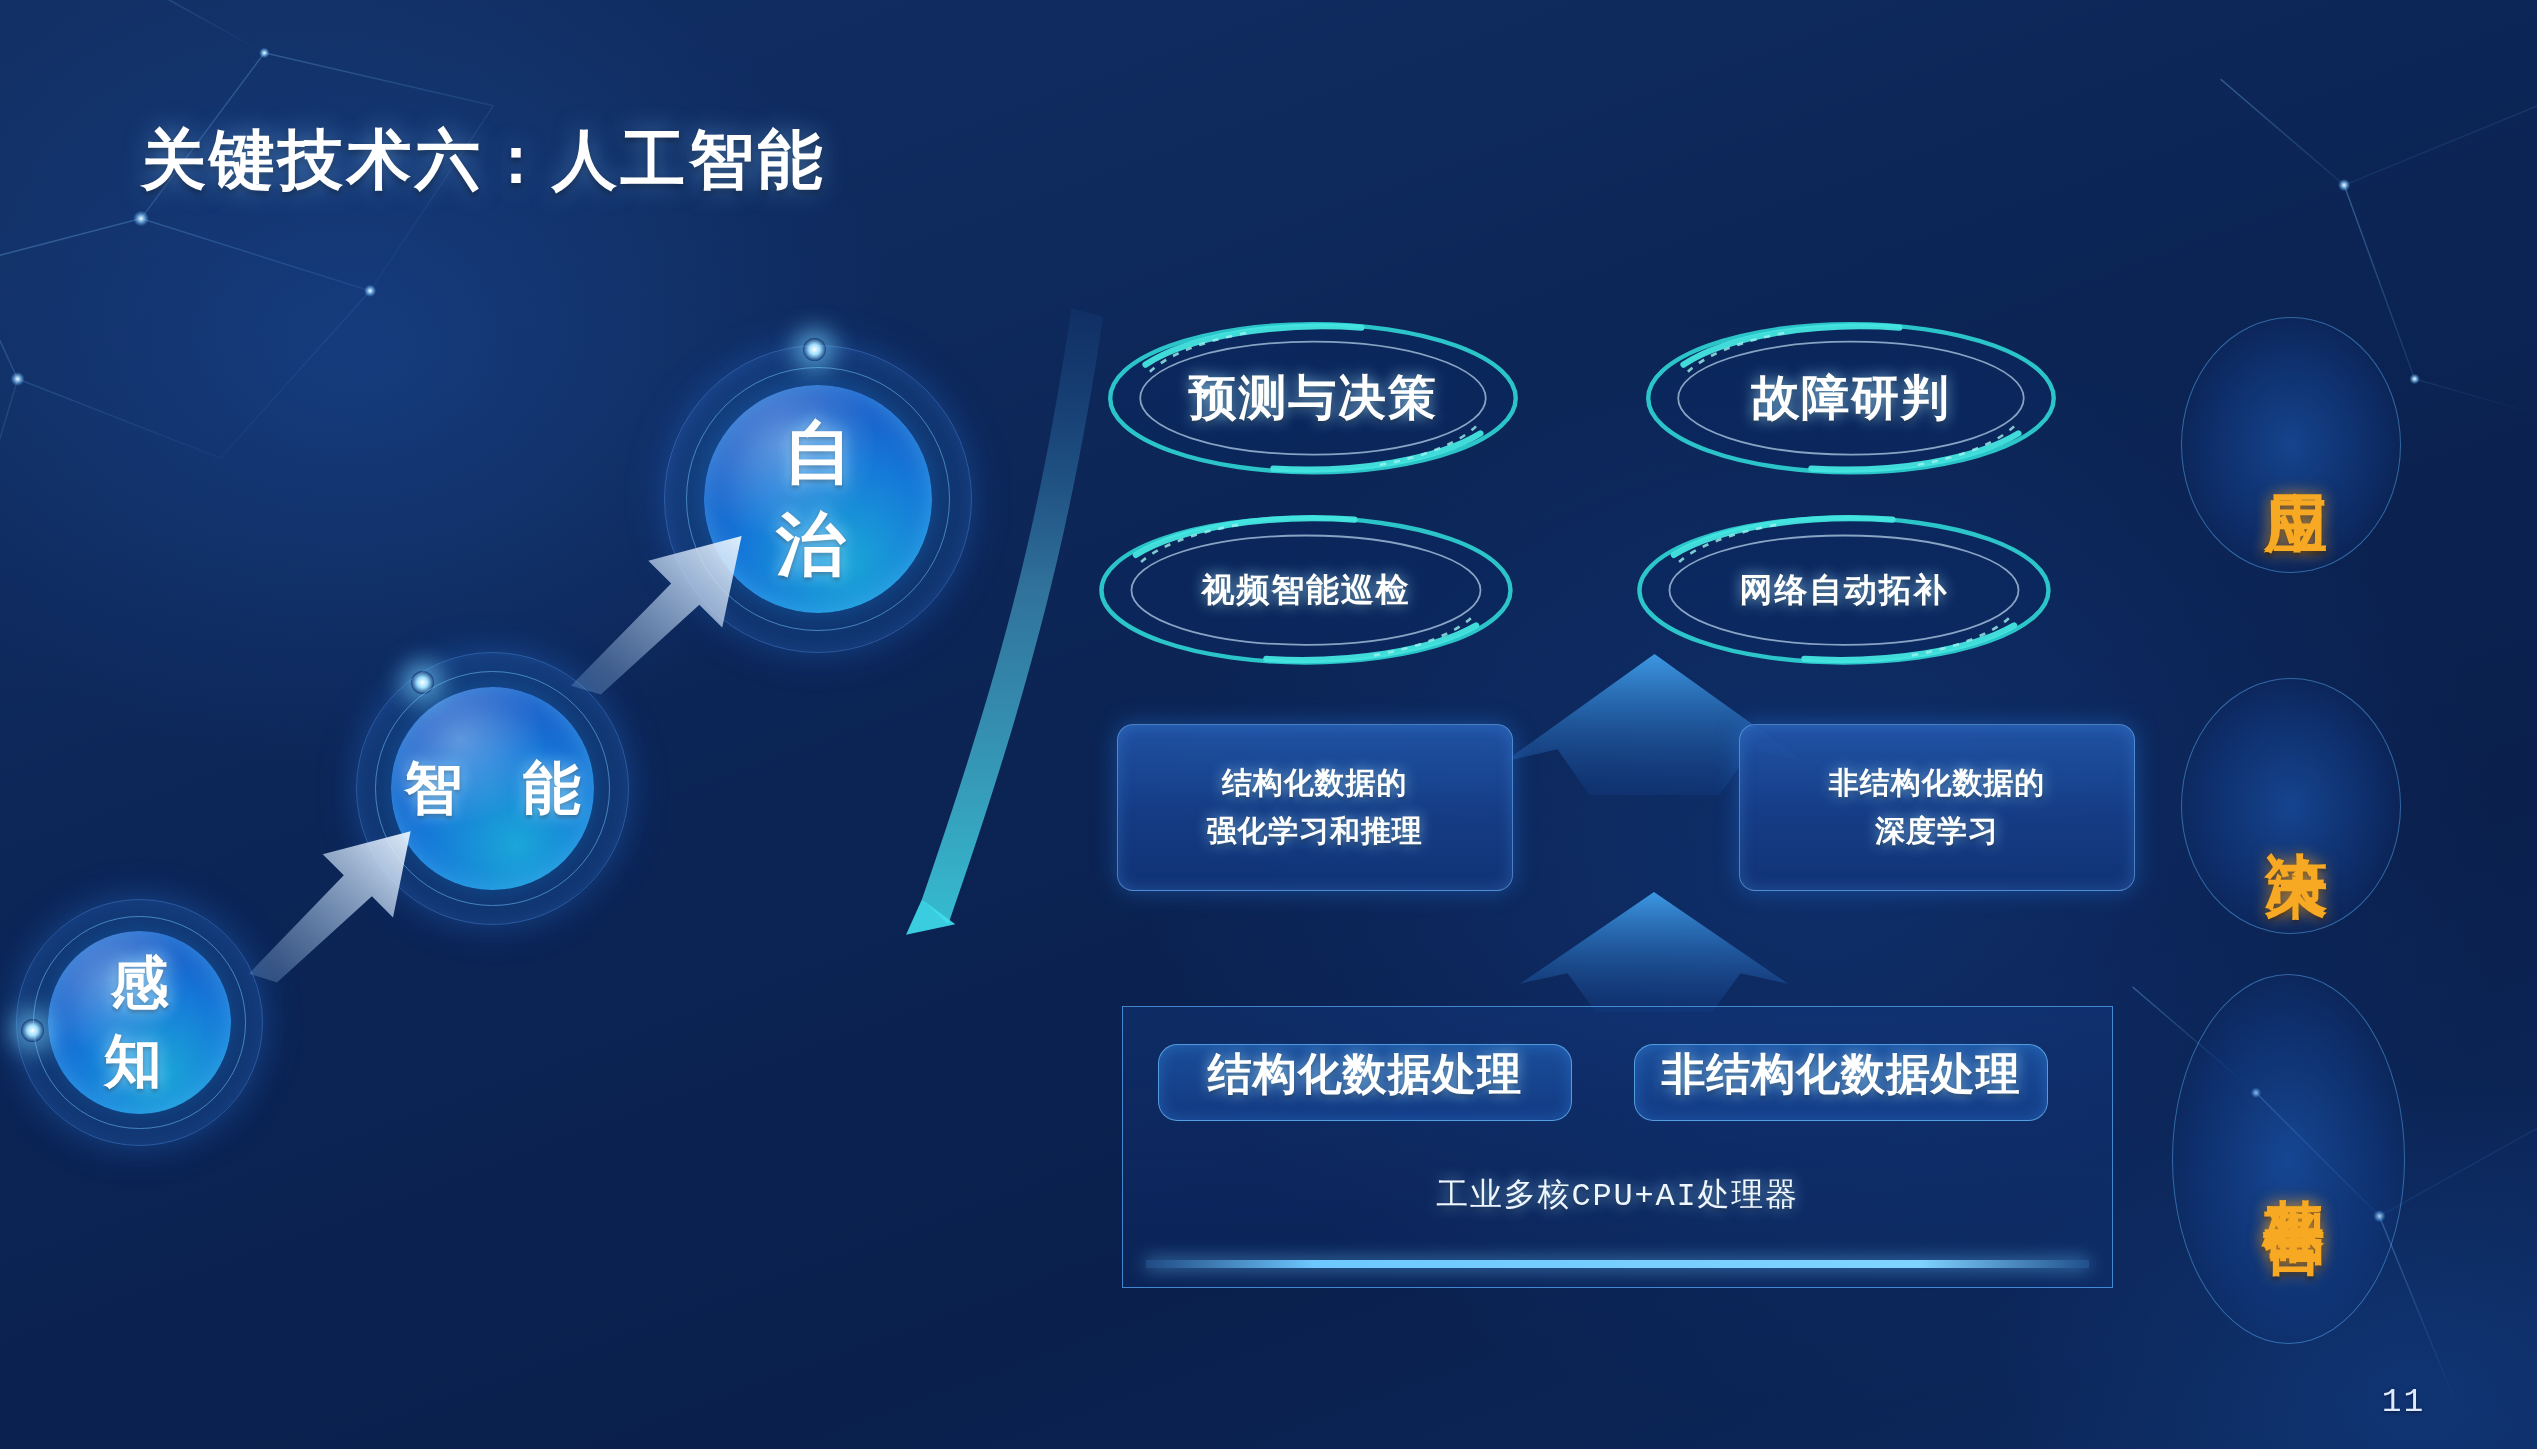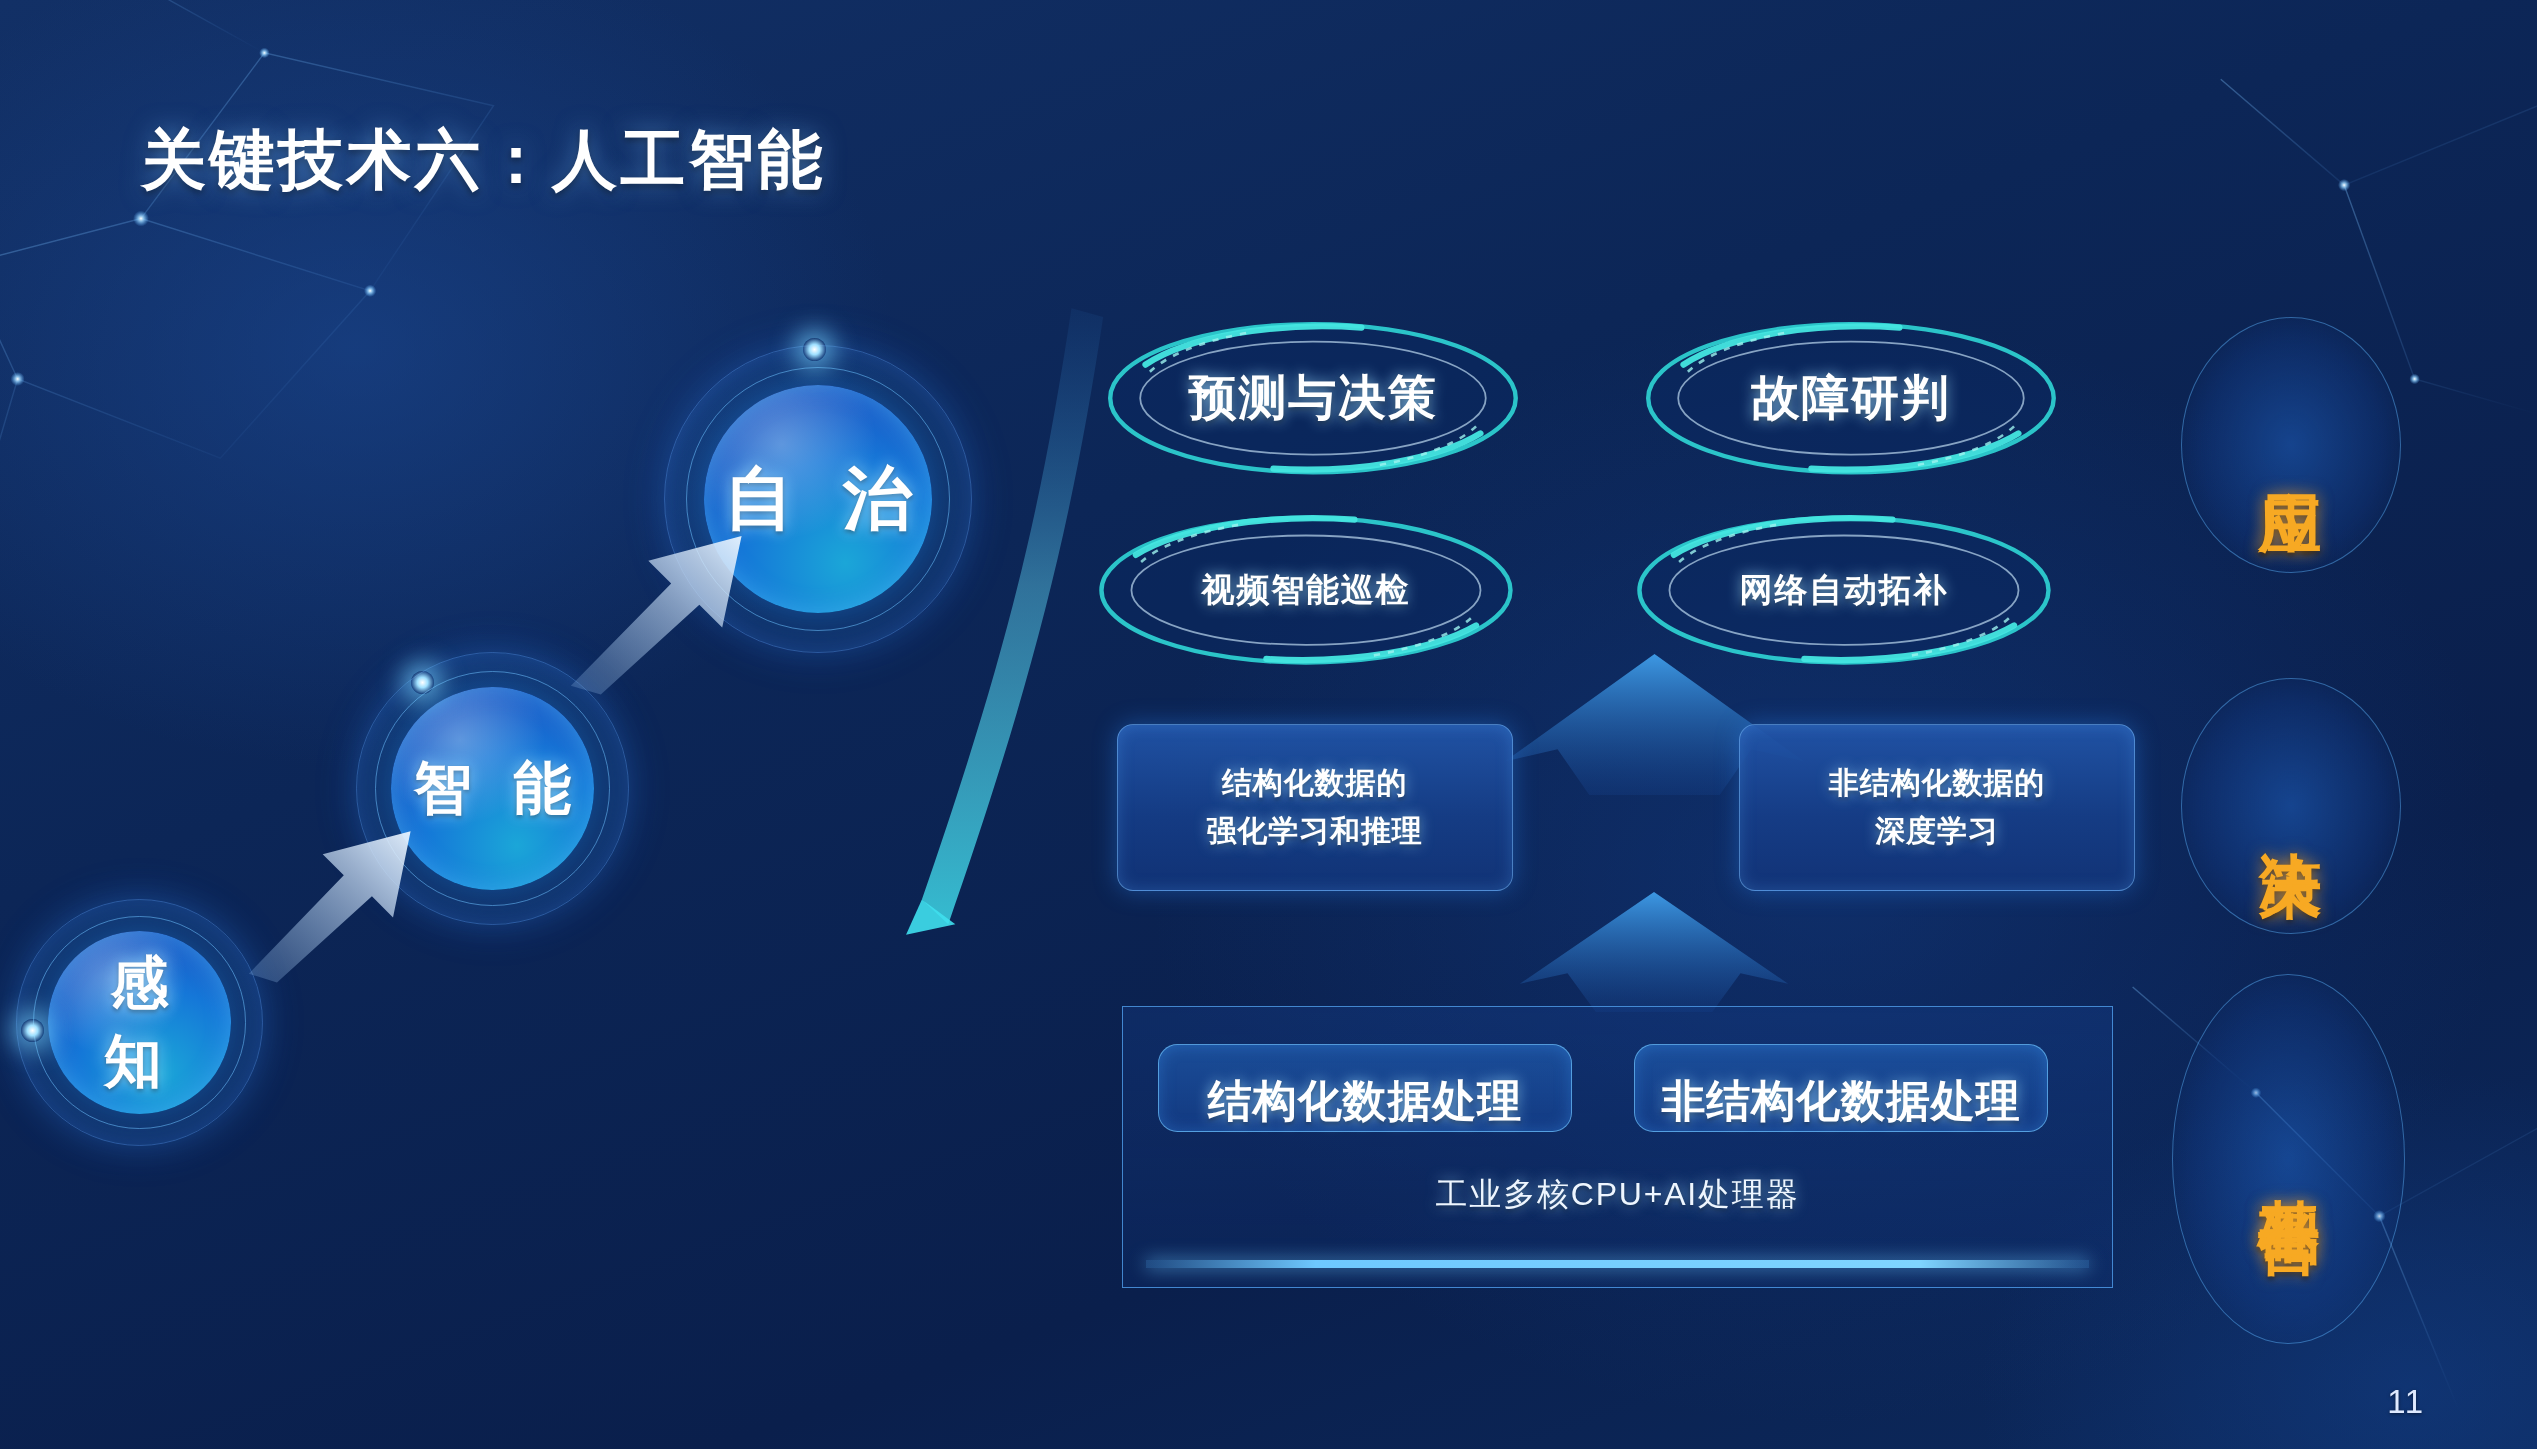--- a/index.html
+++ b/index.html
@@ -11,20 +11,21 @@
   }
 
   
   #slide{
     position:absolute; inset:0;
     background:
       radial-gradient(ellipse 793px 617px at 14% 24%, rgba(28,74,150,.55) 0%, rgba(13,42,94,0) 68%),
       radial-gradient(ellipse 969px 793px at 72% 60%, rgba(20,64,140,.45) 0%, rgba(11,35,86,0) 70%),
       radial-gradient(ellipse 617px 458px at 95% 96%, rgba(22,70,150,.40) 0%, rgba(11,35,86,0) 70%),
       linear-gradient(160deg,#123066 0%,#0c2657 38%,#0a1f4c 72%,#0c2a5e 100%);
+    font-family: Liberation Mono, monospace;
   }
   #bg-net{ position:absolute; inset:0; pointer-events:none; }
 
   
   #title{
     position:absolute; left:141px; top:116px;
     font-size:65px; font-weight:bold; color:#ffffff;
     letter-spacing:3.5px;
     text-shadow:0 0 23px rgba(120,190,255,.55), 0 2.6px 7px rgba(0,0,0,.5);
     white-space:nowrap;
@@ -117,25 +118,25 @@
   #dec-1{ left:633px; top:414px; }
 
   
   #platform{
     position:absolute; left:16px; top:696px; width:991px; height:282px;
     border:1.8px solid rgba(90,175,255,.70);
     border-top:1.8px solid rgba(90,175,255,.70);
     background:linear-gradient(180deg,rgba(20,62,140,.35) 0%,rgba(16,50,120,.25) 100%);
   }
   .plat-chip{
-    position:absolute; top:37px; width:414px; height:88px; border-radius:19.4px;
+    position:absolute; top:37px; width:414px; height:77px; border-radius:19.4px;
     background:linear-gradient(180deg,rgba(34,96,180,.65) 0%,rgba(22,66,146,.65) 100%);
     border:1.8px solid rgba(110,195,255,.70);
     box-shadow:0 0 16px rgba(60,150,240,.35) inset;
-    display:flex; align-items:flex-end; justify-content:center;
+    display:flex; align-items:flex-start; justify-content:center;
   }
   .plat-chip span{
     color:#fff; font-weight:bold; font-size:44px; letter-spacing:0.9px;
     text-shadow:0 0 12.3px rgba(150,215,255,.85), 0 1.8px 4.4px rgba(0,0,0,.5);
     white-space:nowrap;
   }
   #chip-0{ left:35px; }
   #chip-1{ left:511px; }
   #plat-cpu{
     position:absolute; left:0; right:0; top:166px; text-align:center;

